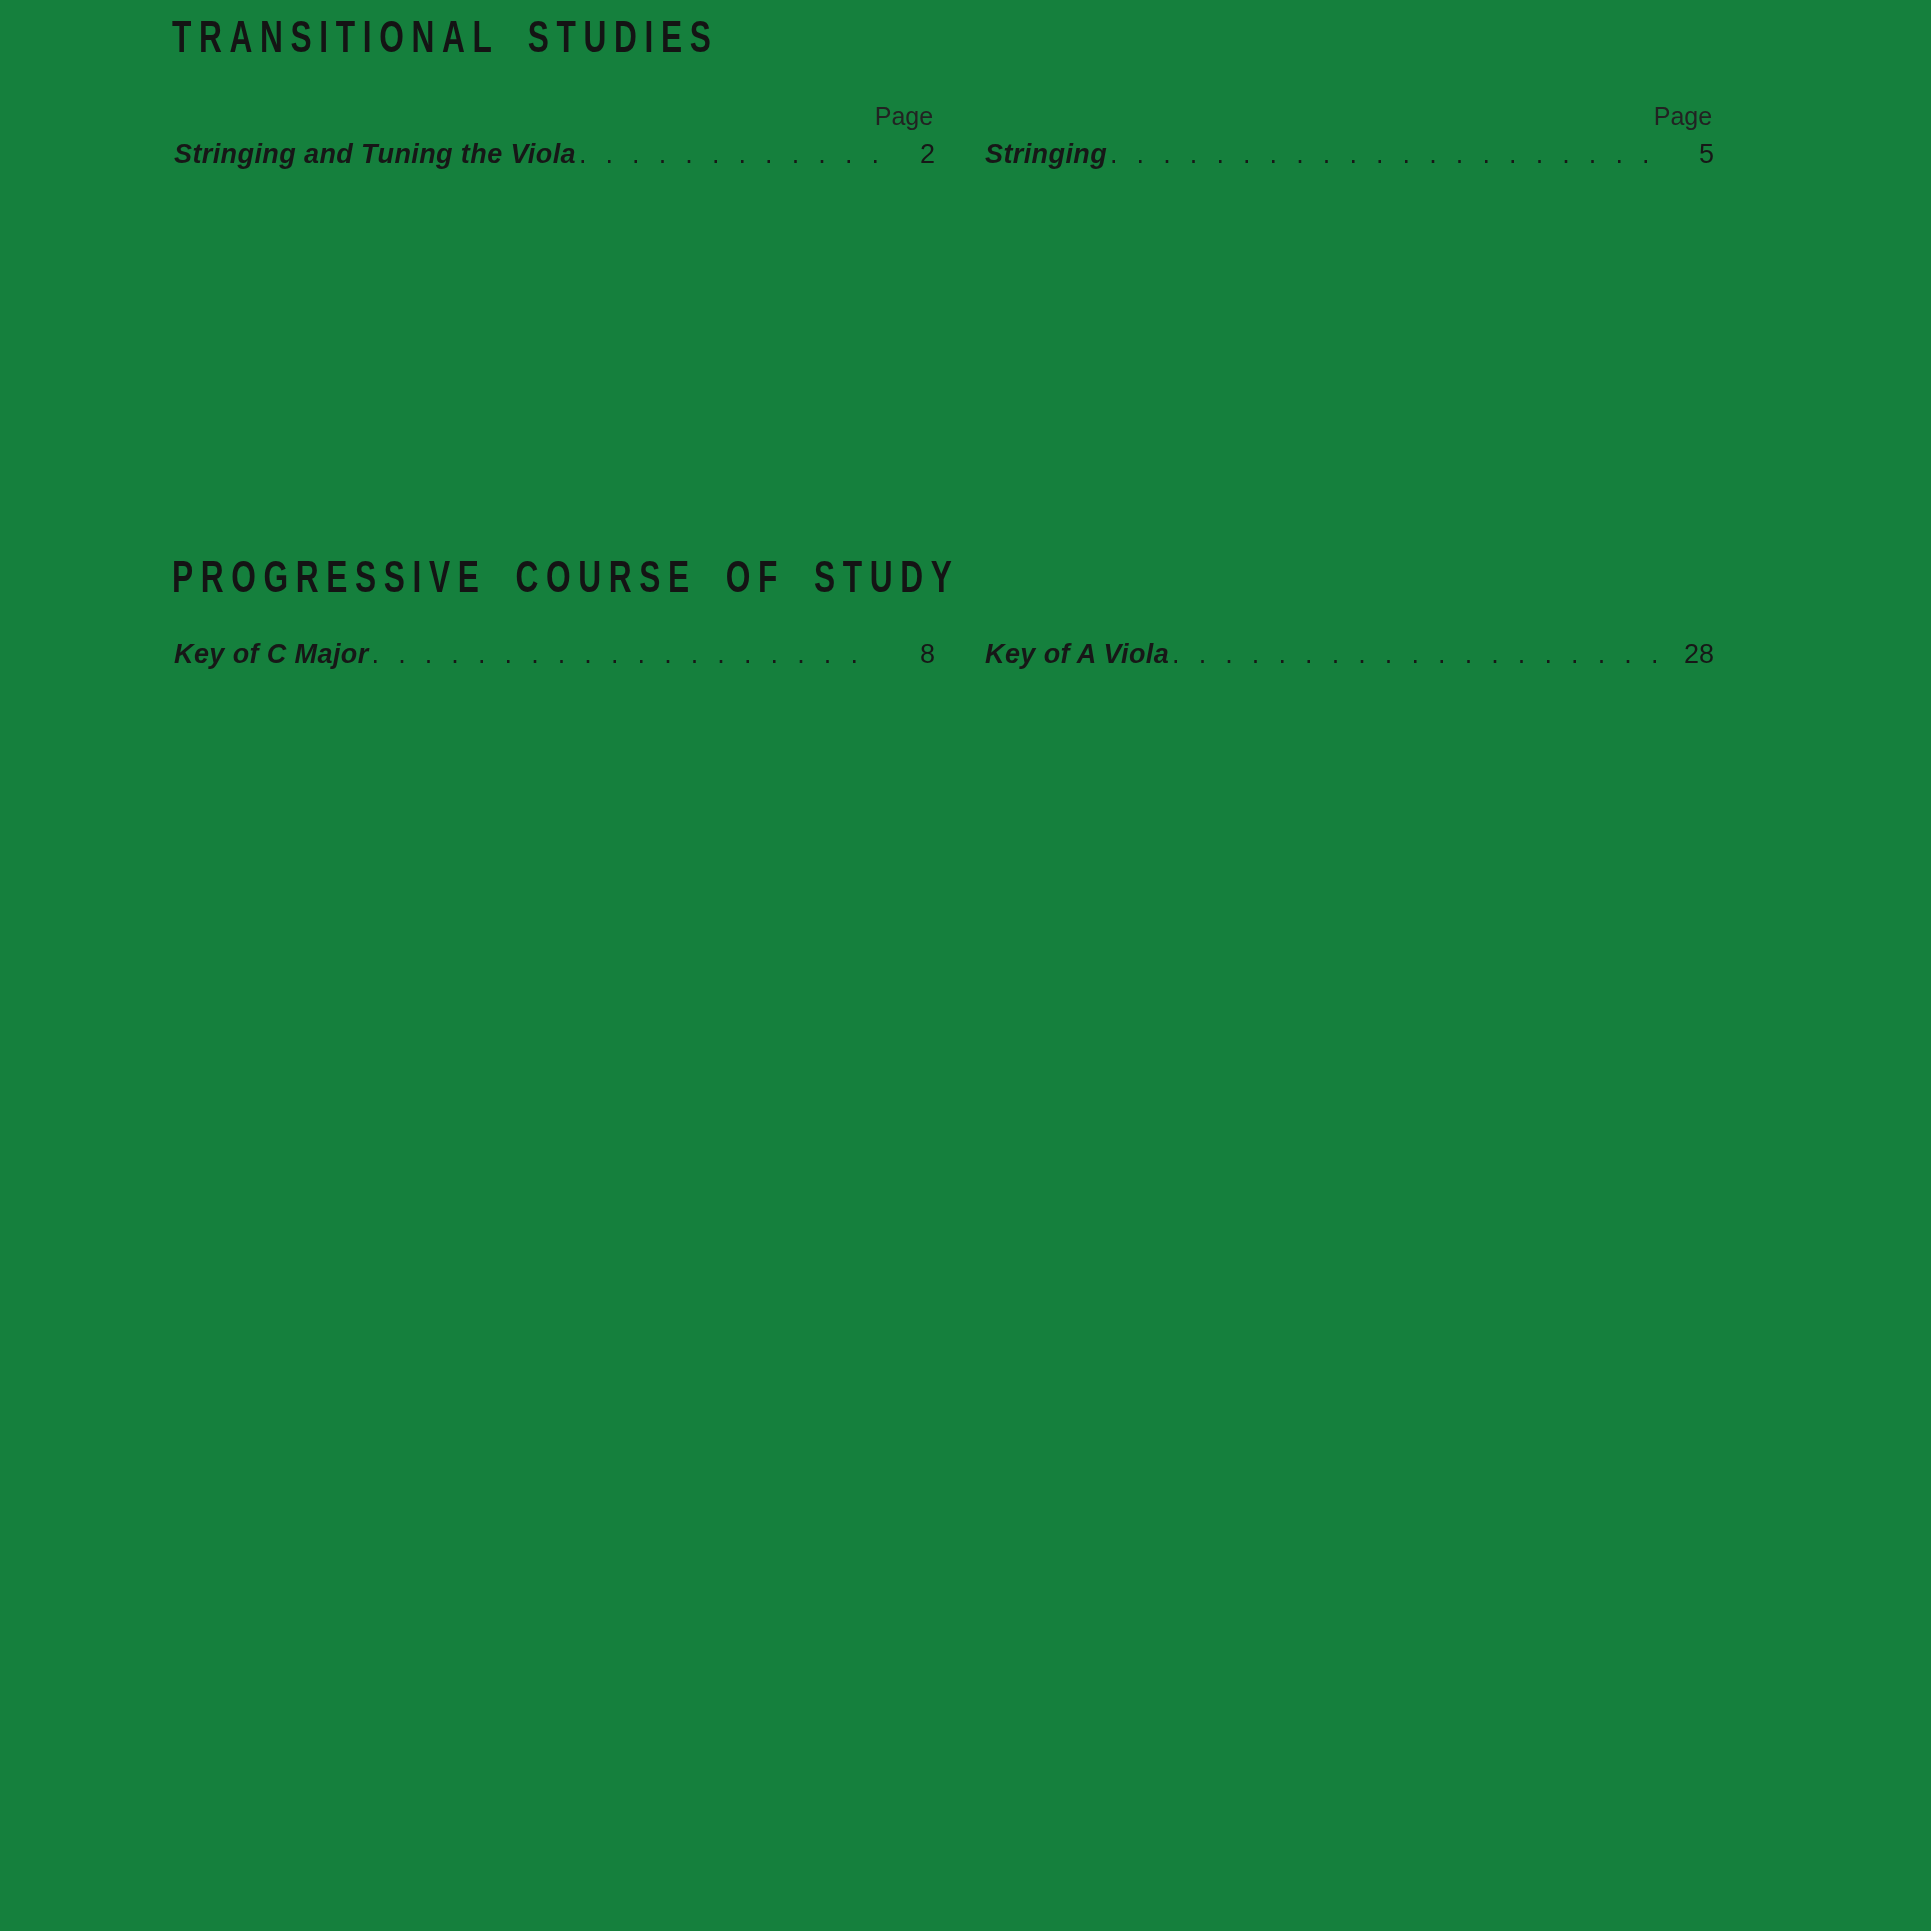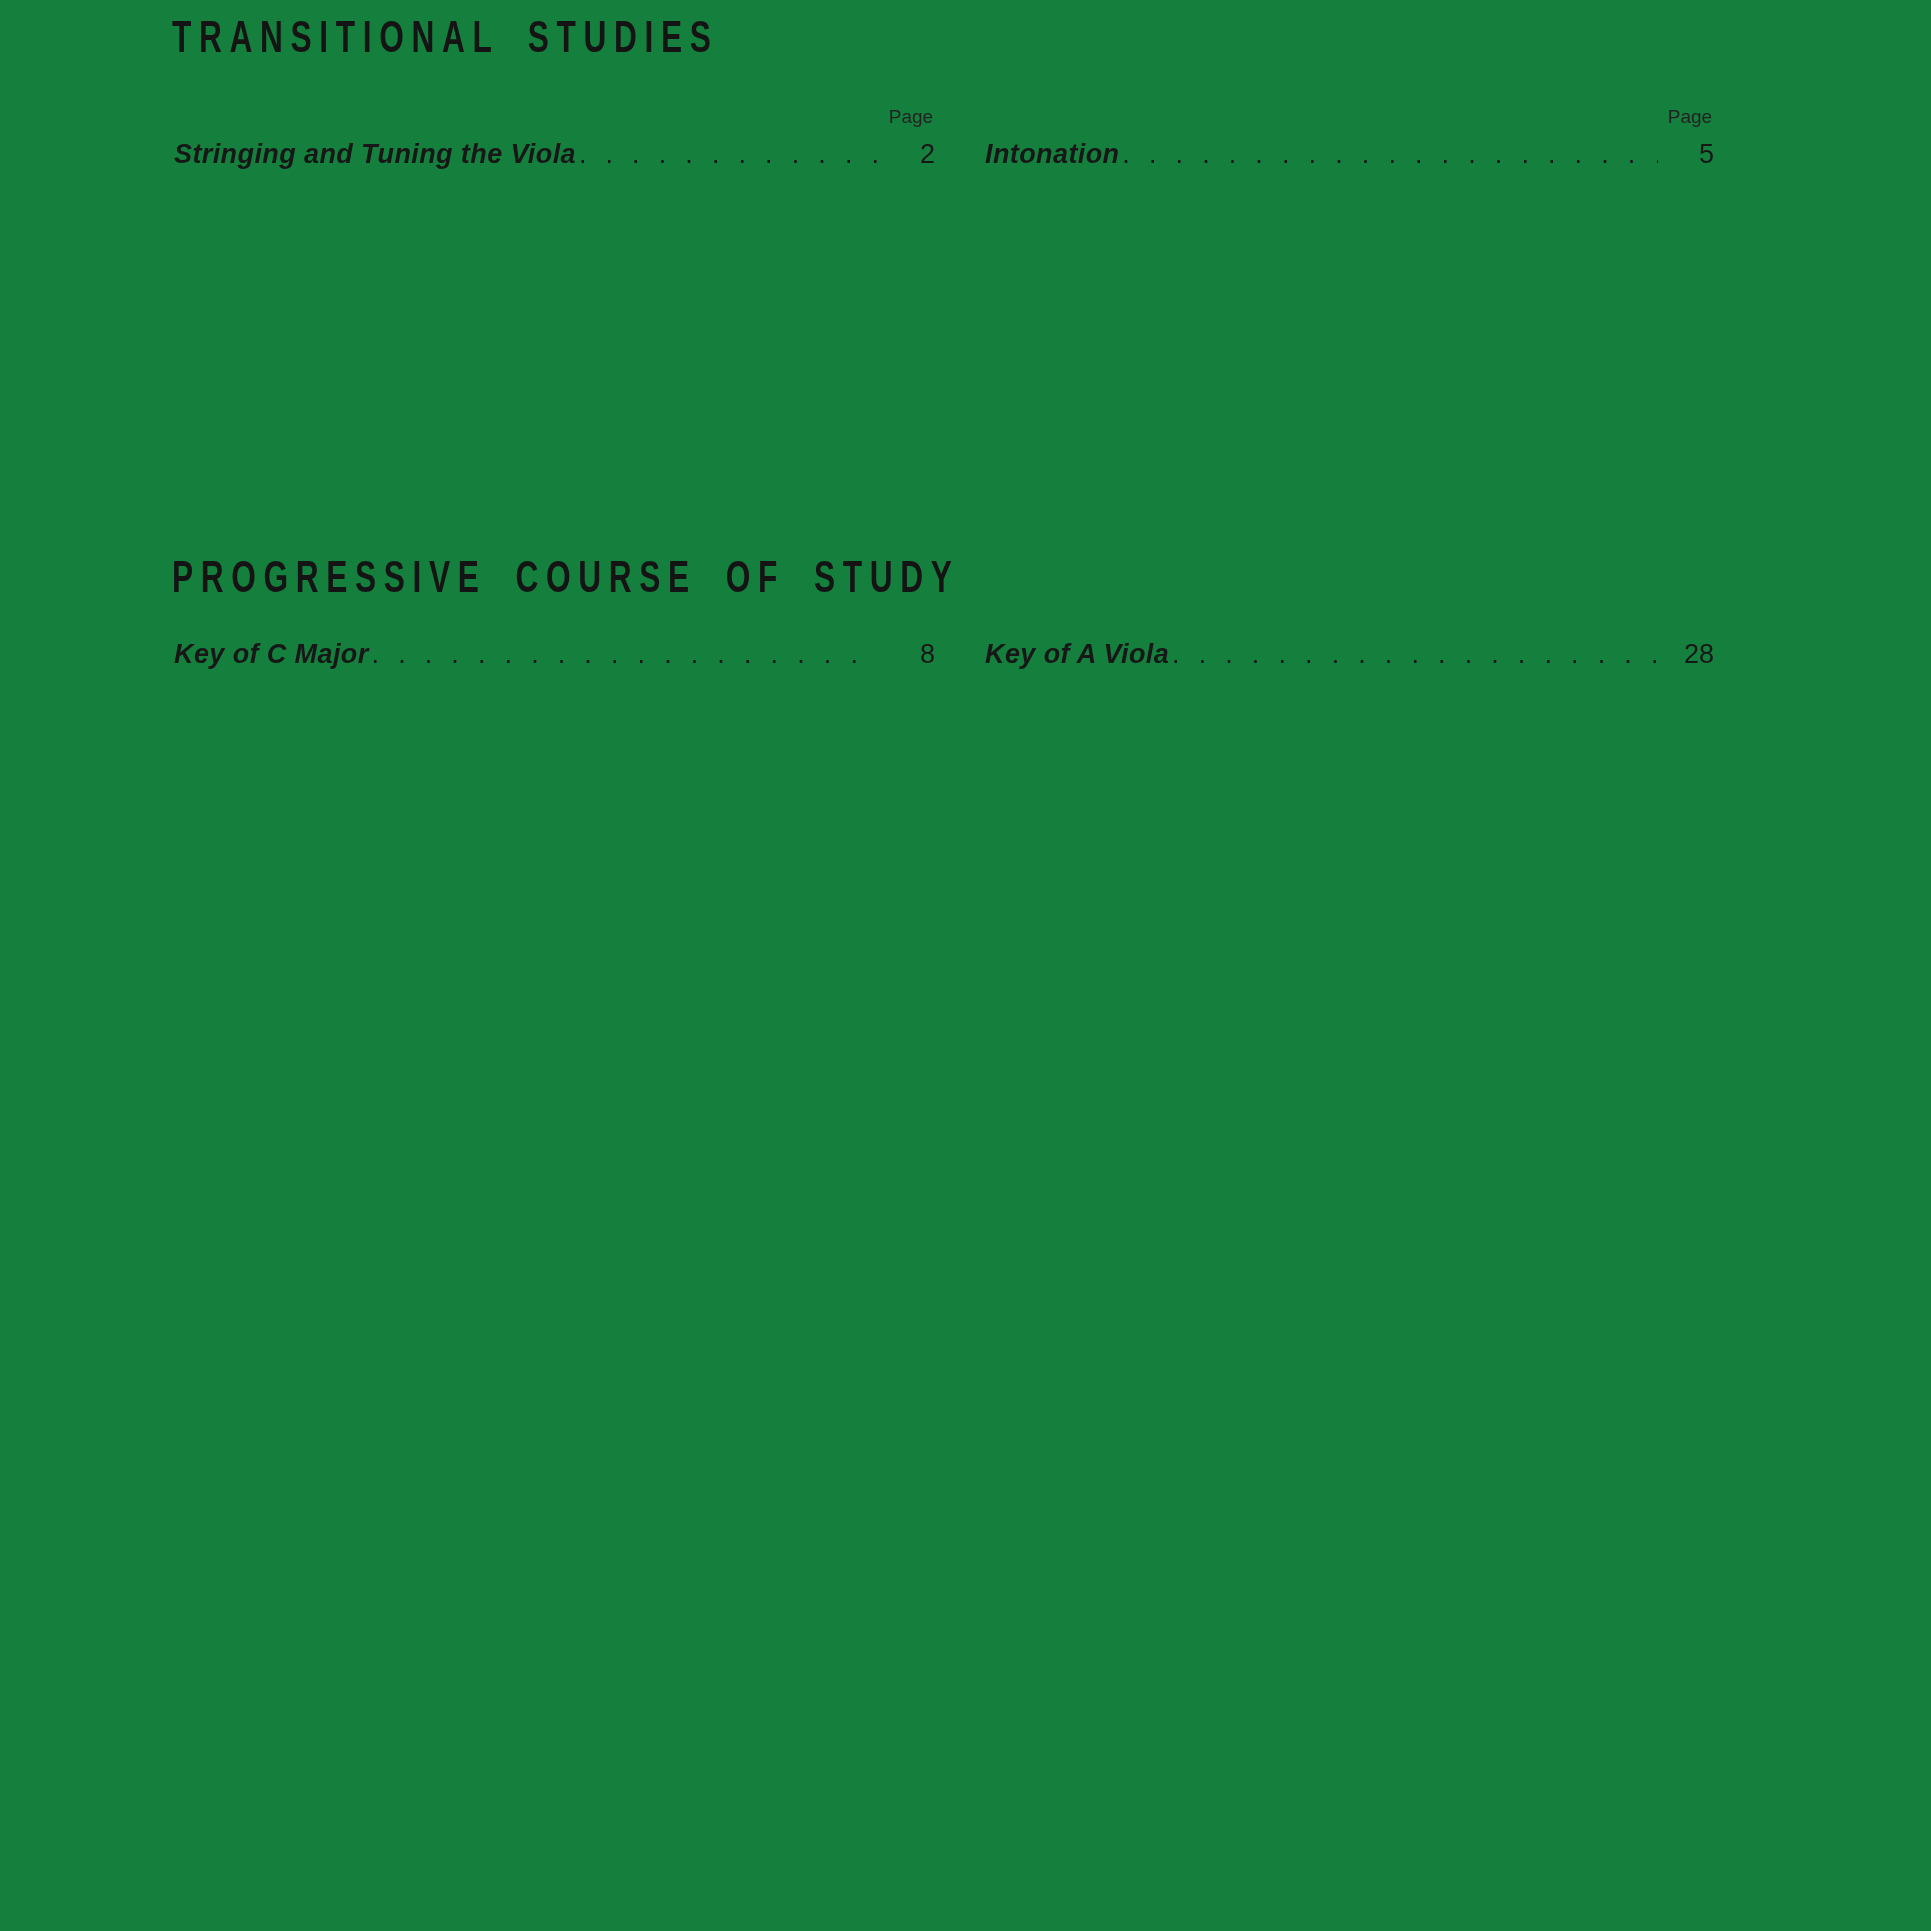--- a/index.html
+++ b/index.html
@@ -24,21 +24,21 @@
   #title-trans{left:172px;top:11.6px;}
   #title-prog{left:172px;top:552px;}
 
   .cols{position:absolute;left:174px;display:flex;gap:50px;}
   #cols-trans{top:102px;}
   #cols-prog{top:637px;}
   .col-l{width:761px;}
   .col-r{width:729px;}
 
   .page-head{
-    font-size:19px;line-height:29px;
+    font-size:25px;line-height:29px;
     text-align:right;padding-right:1.9px;margin-bottom:5.8px;
     color:#222;
   }
 
   .entry{
     display:flex;align-items:baseline;
     font-size:27px;line-height:35px;
     white-space:nowrap;
   }
   .entry .label{flex:0 0 auto;}
@@ -71,21 +71,21 @@
 
             <span class="page">2</span>
           </div>
         </div>
     </div>
     <div class="col-r">
       <div class="page-head">Page</div>
       <div>
 
       <div class="entry bold">
-            <span class="label"><span class="t">Intonation</span></span>
+            <span class="label"><span class="t">Stringing</span></span>
             <span class="dots"></span>
 
             <span class="page">5</span>
           </div>
         </div>
     </div>
   </div>
 
   <h1 class="sec-title" id="title-prog">PROGRESSIVE COURSE OF STUDY</h1>
 

